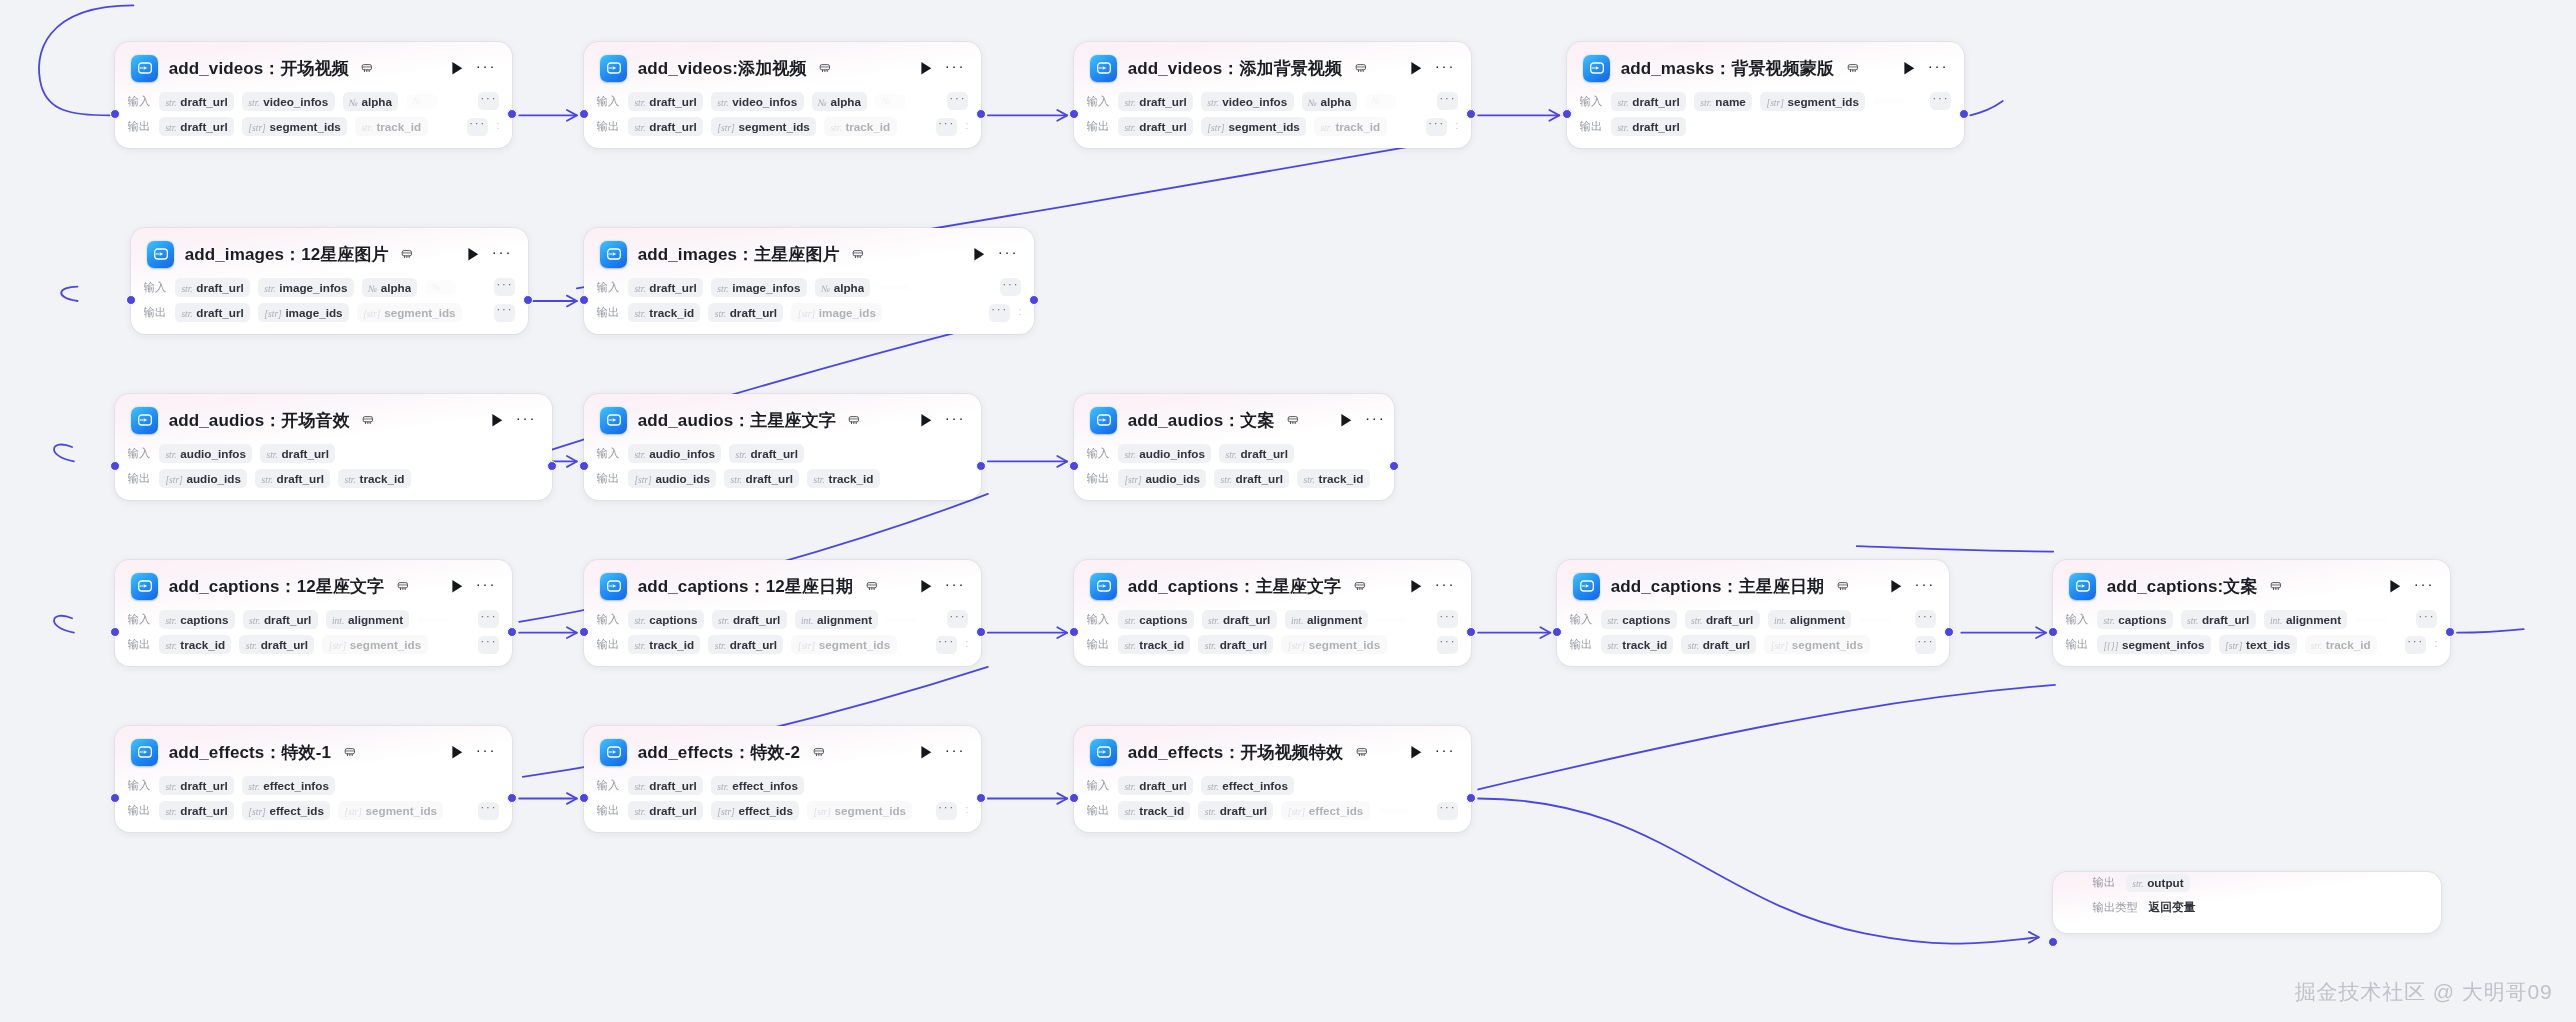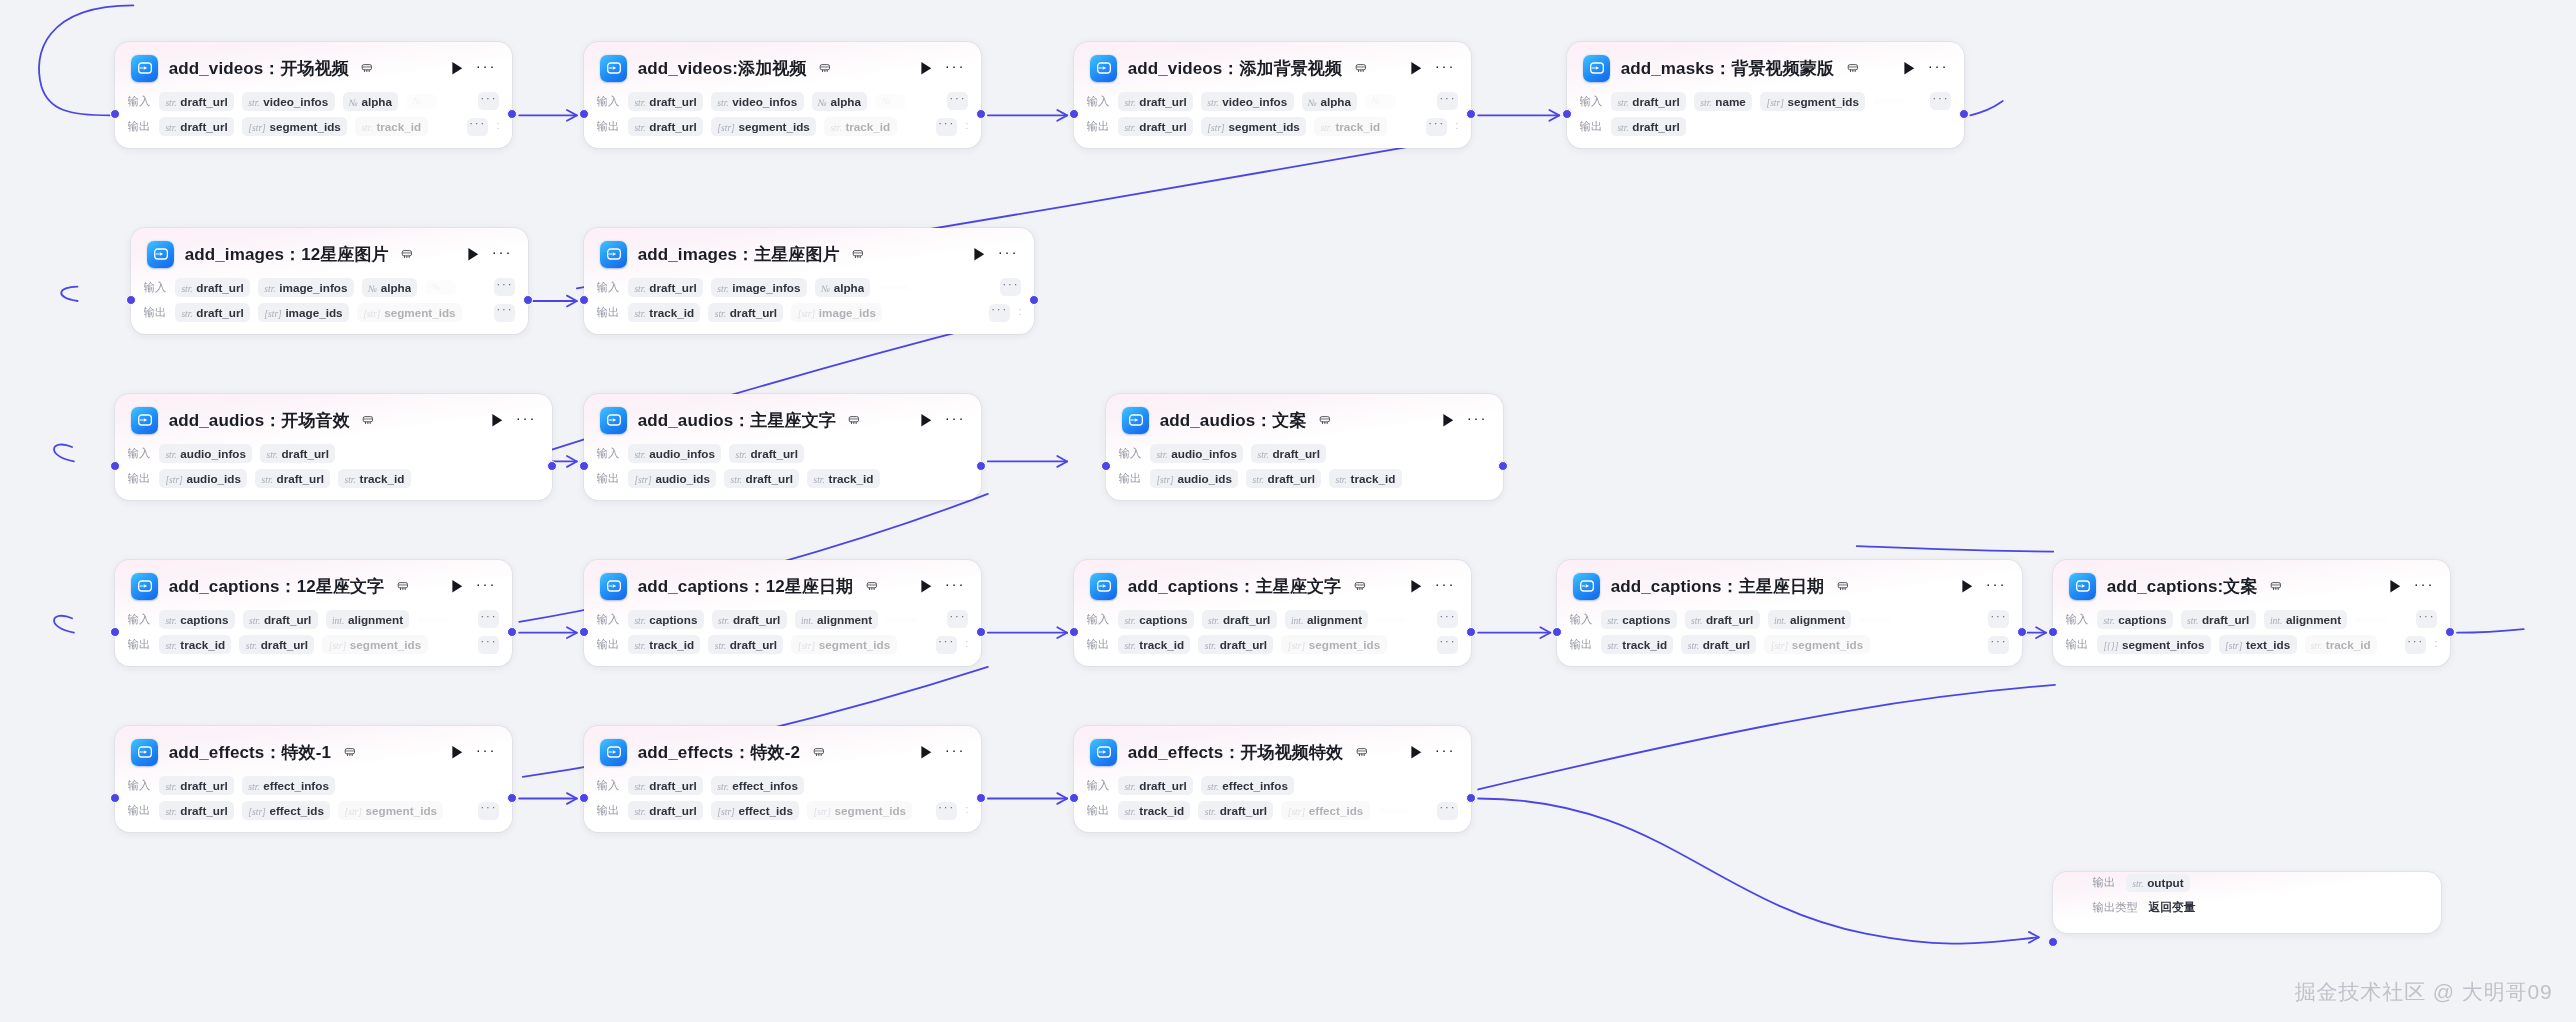--- a/index.html
+++ b/index.html
@@ -665,21 +665,21 @@
             </span>
             <span class="chip">
               <span class="ty">str.</span>
               <span class="nm">track_id</span>
             </span>
           </div>
         </div>
         <span class="port in" style="top: 67px;"></span>
         <span class="port out" style="top: 67px;"></span>
       </div>
-      <div class="node" style="left: 1074px; top: 394px; width: 397px; margin-left: 32px;">
+      <div class="node" style="left: 1074px; top: 394px; width: 320px;">
         <div class="node-head">
           <span class="node-icon">
             <svg width="16" height="16" viewBox="0 0 24 24" aria-hidden="true">
               <rect x="2.5" y="4.5" width="19" height="15" rx="4.5" fill="none" stroke="#ffffff" stroke-width="1.9"></rect>
               <path d="M10 9.2 L15.4 12 L10 14.8 Z" fill="#ffffff"></path>
               <path d="M4.6 12 h4.2" stroke="#ffffff" stroke-width="1.7" stroke-linecap="round"></path>
             </svg>
           </span>
           <span class="node-title">add_audios：文案</span>
           <span class="hint-icon">
@@ -920,21 +920,21 @@
             <span class="chip faded">
               <span class="ty">[str]</span>
               <span class="nm">segment_ids</span>
             </span>
             <span class="row-more">···</span>
           </div>
         </div>
         <span class="port in" style="top: 67px;"></span>
         <span class="port out" style="top: 67px;"></span>
       </div>
-      <div class="node" style="left: 1557px; top: 560px; width: 465px;">
+      <div class="node" style="left: 1557px; top: 560px; width: 392px;">
         <div class="node-head">
           <span class="node-icon">
             <svg width="16" height="16" viewBox="0 0 24 24" aria-hidden="true">
               <rect x="2.5" y="4.5" width="19" height="15" rx="4.5" fill="none" stroke="#ffffff" stroke-width="1.9"></rect>
               <path d="M10 9.2 L15.4 12 L10 14.8 Z" fill="#ffffff"></path>
               <path d="M4.6 12 h4.2" stroke="#ffffff" stroke-width="1.7" stroke-linecap="round"></path>
             </svg>
           </span>
           <span class="node-title">add_captions：主星座日期</span>
           <span class="hint-icon">

